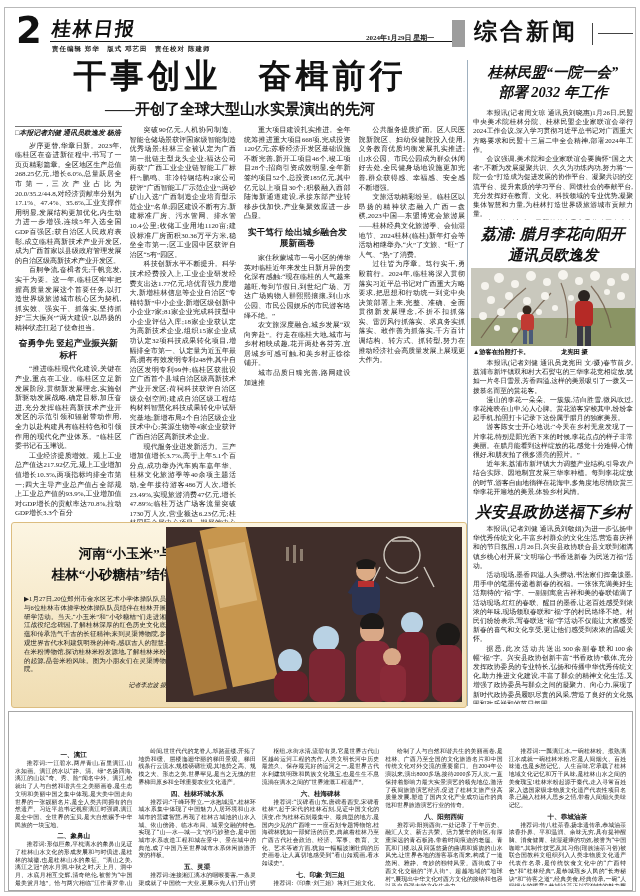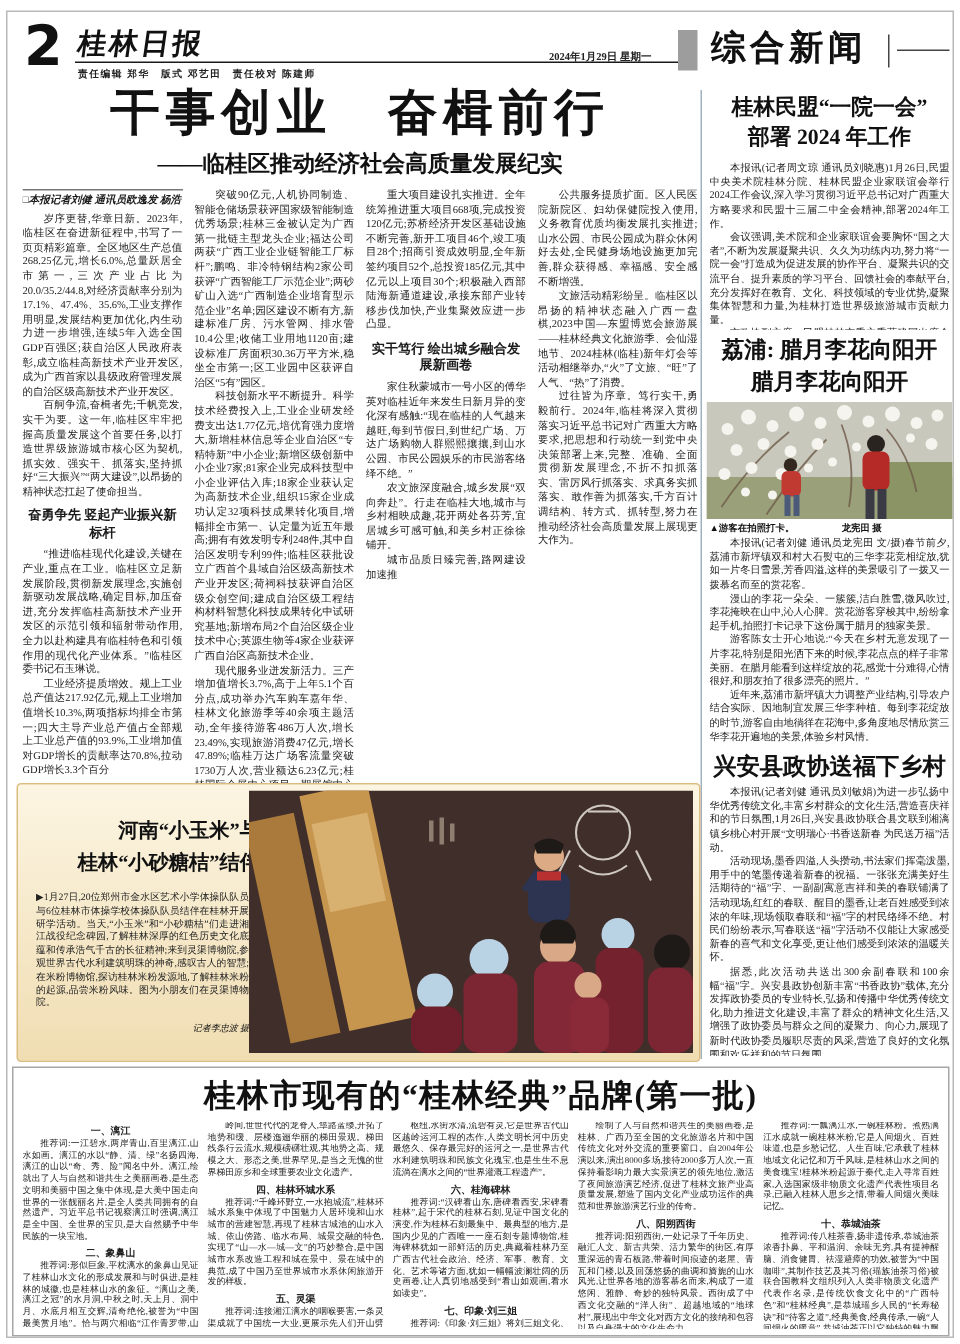--- a/index.html
+++ b/index.html
@@ -23,21 +23,21 @@
   .main-headline{left:15px;top:58px;width:450px;text-align:center;font-size:33px;font-weight:900;letter-spacing:4px;line-height:1.1;}
   .main-subhead{left:15px;top:100px;width:450px;text-align:center;font-size:15px;font-weight:bold;}
   .main-cols{left:15px;top:126px;width:450px;height:396px;display:flex;gap:8px;overflow:hidden;}
   .col{flex:1;font-size:7px;line-height:9.6px;text-align:justify;overflow:hidden;color:#1c1c1c;}
   .blk-p{text-indent:2em;margin:0;}
   .blk-by{font-weight:bold;border-top:1px solid #777;padding-top:2px;margin-bottom:3px;font-style:italic;}
   .blk-h{font-weight:bold;text-align:center;font-size:8.8px;line-height:11.5px;margin:5px 0 4px;}
 
   
   .divider-v{left:467px;top:60px;width:1px;height:646px;background:#9fb0bf;}
-  .rc-head{left:473px;width:160px;text-align:center;font-weight:900;}
+  .rc-head{left:473px;width:160px;text-align:center;font-weight:900;font-style:italic;}
   .a1-h{top:62px;font-size:14.5px;line-height:20px;}
   .a1-body{left:473px;top:108px;width:160px;height:112px;}
   .rc-body{font-size:6.8px;line-height:9.2px;text-align:justify;overflow:hidden;color:#1c1c1c;}
   .a2-h{top:224px;font-size:15px;line-height:21px;}
   .a2-photo{left:471px;top:268px;width:164px;height:78px;}
   .a2-cap{left:473px;top:348px;width:160px;font-size:6.3px;font-weight:bold;}
   .a2-body{left:473px;top:358px;width:160px;height:142px;}
   .a3-h{top:502px;font-size:15.5px;line-height:20px;}
   .a3-body{left:473px;top:524px;width:160px;height:180px;}
 
@@ -66,21 +66,21 @@
   <div class="abs masthead">桂林日报</div>
   <div class="abs header-rule"></div>
   <div class="abs editors">责任编辑 郑华　版式 邓艺田　责任校对 陈建师</div>
   <div class="abs dateline">2024年1月29日 星期一</div>
   <div class="abs section-block"></div>
   <div class="abs section-title">综合新闻</div>
   <div class="abs section-vline"></div>
   <div class="abs section-hline"></div>
 
   <div class="abs main-headline">干事创业　奋楫前行</div>
-  <div class="abs main-subhead">——临桂区推动经济社会高质量发展纪实</div>
+  <div class="abs main-subhead">——开创了全球大型山水实景演出的先河</div>
   <div class="abs main-cols">
     <div class="col">
         <div class="blk-by">□本报记者刘健 通讯员欧逸发 杨浩</div>
         <div class="blk-p">岁序更替,华章日新。2023年,临桂区在奋进新征程中,书写了一页页精彩篇章。全区地区生产总值268.25亿元,增长6.0%,总量跃居全市第一,三次产业占比为20.0/35.2/44.8,对经济贡献率分别为17.1%、47.4%、35.6%,工业支撑作用明显,发展结构更加优化,内生动力进一步增强,连续5年入选全国GDP百强区;获自治区人民政府表彰,成立临桂高新技术产业开发区,成为广西首家以县级政府管理发展的自治区级高新技术产业开发区。</div>
         <div class="blk-p">百舸争流,奋楫者先;千帆竞发,实干为要。这一年,临桂区牢牢把握高质量发展这个首要任务,以打造世界级旅游城市核心区为契机,抓实效、强实干、抓落实,坚持抓好“三大振兴”“两大建设”,以昂扬的精神状态扛起了使命担当。</div>
         <div class="blk-h">奋勇争先 竖起产业振兴新标杆</div>
         <div class="blk-p">“推进临桂现代化建设,关键在产业,重点在工业。临桂区立足新发展阶段,贯彻新发展理念,实施创新驱动发展战略,确定目标,加压奋进,充分发挥临桂高新技术产业开发区的示范引领和辐射带动作用,全力以赴构建具有临桂特色和引领作用的现代化产业体系。”临桂区委书记石玉琳说。</div>
         <div class="blk-p">工业经济提质增效。规上工业总产值达217.92亿元,规上工业增加值增长10.3%,两项指标均排全市第一;四大主导产业总产值占全部规上工业总产值的93.9%,工业增加值对GDP增长的贡献率达70.8%,拉动GDP增长3.3个百分</div>
       </div>
     <div class="col">
@@ -99,31 +99,31 @@
         <div class="blk-p">公共服务提质扩面。区人民医院新院区、妇幼保健院投入使用,义务教育优质均衡发展扎实推进;山水公园、市民公园成为群众休闲好去处,全民健身场地设施更加完善,群众获得感、幸福感、安全感不断增强。</div>
         <div class="blk-p">文旅活动精彩纷呈。临桂区以昂扬的精神状态融入广西一盘棋,2023中国—东盟博览会旅游展——桂林经典文化旅游季、会仙湿地节、2024桂林(临桂)新年灯会等活动相继举办,“火”了文旅、“旺”了人气、“热”了消费。</div>
         <div class="blk-p">过往皆为序章。笃行实干,勇毅前行。2024年,临桂将深入贯彻落实习近平总书记对广西重大方略要求,把思想和行动统一到党中央决策部署上来,完整、准确、全面贯彻新发展理念,不折不扣抓落实、雷厉风行抓落实、求真务实抓落实、敢作善为抓落实,千方百计调结构、转方式、抓转型,努力在推动经济社会高质量发展上展现更大作为。</div>
       </div>
   </div>
 
   <div class="abs divider-v"></div>
 
   <div class="abs rc-head a1-h">
     <div>桂林民盟“一院一会”</div>
-    <div>部署 2024 年工作</div>
+    <div>部署 2032 年工作</div>
   </div>
   <div class="abs rc-body a1-body">
       <div class="blk-p">本报讯(记者周文琼 通讯员刘晓惠)1月26日,民盟中央美术院桂林分院、桂林民盟企业家联谊会举行2024工作会议,深入学习贯彻习近平总书记对广西重大方略要求和民盟十三届二中全会精神,部署2024年工作。</div>
       <div class="blk-p">会议强调,美术院和企业家联谊会要胸怀“国之大者”,不断为发展凝聚共识、久久为功练内功,努力将“一院一会”打造成为促进发展的协作平台、凝聚共识的交流平台、提升素质的学习平台、回馈社会的奉献平台,充分发挥好在教育、文化、科技领域的专业优势,凝聚集体智慧和力量,为桂林打造世界级旅游城市贡献力量。</div>
       <div class="blk-p">市政协副主席、民盟桂林市委主委蒋建国出席会议并讲话。</div>
     </div>
 
   <div class="abs rc-head a2-h">
     <div>荔浦: 腊月李花向阳开</div>
-    <div>腊月李花向阳开</div>
+    <div>通讯员欧逸发</div>
   </div>
   <svg class="abs a2-photo" viewBox="0 0 164 78" preserveAspectRatio="none">
     <rect width="164" height="78" fill="#c9c8bd"></rect>
     <rect y="50" width="164" height="28" fill="#9aa07a"></rect>
     <rect x="120" y="40" width="44" height="38" fill="#8a9464"></rect>
     <g stroke="#6e5a48" stroke-width="1.2" fill="none" opacity="0.8">
       <path d="M10 70 Q30 40 55 20"></path>
         <path d="M40 75 Q60 45 80 25"></path>
         <path d="M95 70 Q100 40 90 15"></path>
         <path d="M140 60 Q135 35 120 18"></path>
@@ -243,21 +243,20 @@
           </g>
         <g>
             <circle cx="226" cy="130" r="9" fill="#d9a887"></circle>
             <rect x="214" y="138" width="26" height="37" rx="8" fill="#8a2a38"></rect>
           </g>
       </g>
     </svg>
   </div>
 
   <div class="abs bottom">
-    <div class="bottom-title">桂林市现有的“桂林经典”品牌(第一批)</div>
     <div class="bottom-cols">
       <div class="bcol">
           <div class="blk-h">一、漓江</div>
           <div class="blk-p">推荐词:一江碧水,两岸青山,百里漓江,山水如画。漓江的水以“静、清、绿”名扬四海,漓江的山以“奇、秀、险”闻名中外。漓江,绘就出了人与自然和谐共生之美丽画卷,是生态文明和美丽中国之集中体现,是大美中国走向世界的一张靓丽名片,是全人类共同拥有的自然遗产。习近平总书记视察漓江时强调,漓江是全中国、全世界的宝贝,是大自然赐予中华民族的一块宝地。</div>
           <div class="blk-h">二、象鼻山</div>
           <div class="blk-p">推荐词:形似巨象,平枕漓水的象鼻山见证了桂林山水文化的形成发展和与时俱进,是桂林的城徽,也是桂林山水的象征。“漓山之美,漓江之冠”的水月洞,中秋之时,天上月、洞中月、水底月相互交辉,清奇绝伦,被誉为“中国最美赏月地”。恰与两穴相临“江作青罗带,山如碧玉簪”石刻恰如其分地诠释了山与水的完美融合。</div>
         </div>
       <div class="bcol">
           <div class="blk-p">岭间,世世代代的龙脊人,筚路蓝缕,开拓了地势和缓、层楼迤逦华丽的梯田景观。梯田线条行云流水,规模磅礴壮观,其地势之高、规模之大、形态之美,世界罕见,是当之无愧的世界梯田原乡和全球重要农业文化遗产。</div>
           <div class="blk-h">四、桂林环城水系</div>

